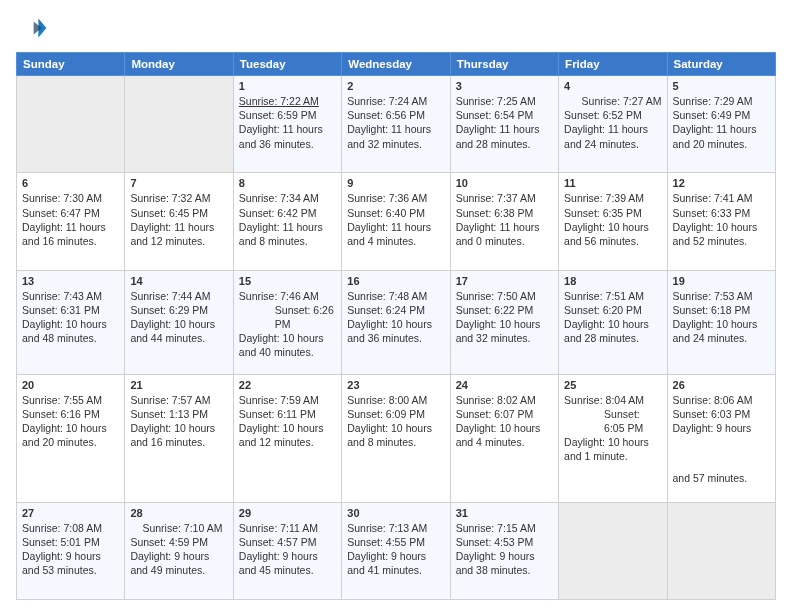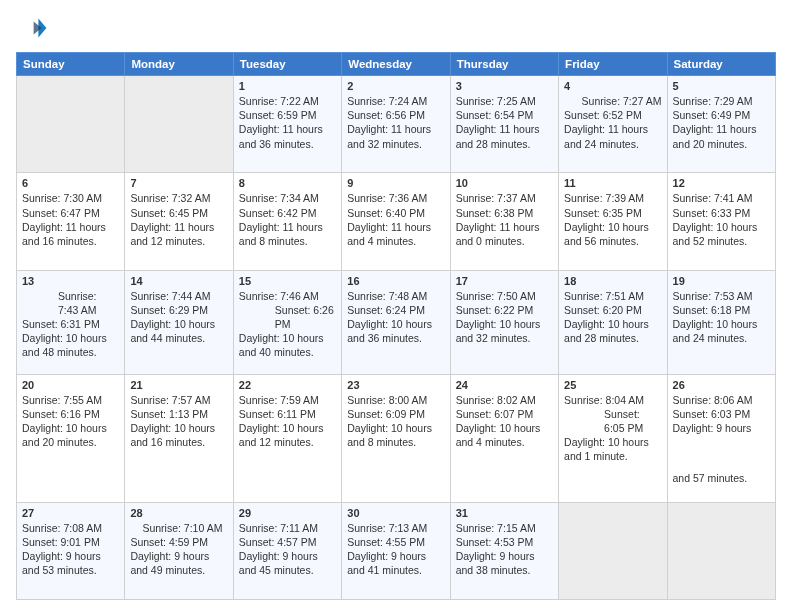--- a/index.html
+++ b/index.html
@@ -120,21 +120,21 @@
           <th>Friday</th>
           <th>Saturday</th>
         </tr>
     </thead>
     <tbody id="calendar-body">
     <tr>
           <td class="cell-empty"></td>
           <td class="cell-empty"></td>
           <td>
             <span class="day-num">1</span>
-            <div style="line-height: 1.35;">Sunrise: 7:22 AM</div>
+            <div style="line-height: 1.35; text-decoration: underline;">Sunrise: 7:22 AM</div>
             <div style="line-height: 1.35;">Sunset: 6:59 PM</div>
             <div style="line-height: 1.35;">Daylight: 11 hours</div>
             <div style="line-height: 1.35;">and 36 minutes.</div>
           </td>
           <td>
             <span class="day-num">2</span>
             <div style="line-height: 1.35;">Sunrise: 7:24 AM</div>
             <div style="line-height: 1.35;">Sunset: 6:56 PM</div>
             <div style="line-height: 1.35;">Daylight: 11 hours</div>
             <div style="line-height: 1.35;">and 32 minutes.</div>
@@ -208,21 +208,21 @@
             <span class="day-num">12</span>
             <div style="line-height: 1.35;">Sunrise: 7:41 AM</div>
             <div style="line-height: 1.35;">Sunset: 6:33 PM</div>
             <div style="line-height: 1.35;">Daylight: 10 hours</div>
             <div style="line-height: 1.35;">and 52 minutes.</div>
           </td>
         </tr>
         <tr>
           <td>
             <span class="day-num">13</span>
-            <div style="line-height: 1.35; margin-left: 36px;">Sunrise: 7:43 AM</div>
+            <div style="line-height: 1.35;">Sunrise: 7:43 AM</div>
             <div style="line-height: 1.35;">Sunset: 6:31 PM</div>
             <div style="line-height: 1.35;">Daylight: 10 hours</div>
             <div style="line-height: 1.35;">and 48 minutes.</div>
           </td>
           <td>
             <span class="day-num">14</span>
             <div style="line-height: 1.35;">Sunrise: 7:44 AM</div>
             <div style="line-height: 1.35;">Sunset: 6:29 PM</div>
             <div style="line-height: 1.35;">Daylight: 10 hours</div>
             <div style="line-height: 1.35;">and 44 minutes.</div>
@@ -311,21 +311,21 @@
             <div style="line-height: 1.35;">Sunrise: 8:06 AM</div>
             <div style="line-height: 1.35;">Sunset: 6:03 PM</div>
             <div style="line-height: 1.35;">Daylight: 9 hours</div>
             <div style="line-height: 1.35; margin-top: 36px;">and 57 minutes.</div>
           </td>
         </tr>
         <tr class="last-row">
           <td>
             <span class="day-num">27</span>
             <div style="line-height: 1.35;">Sunrise: 7:08 AM</div>
-            <div style="line-height: 1.35;">Sunset: 9:01 PM</div>
+            <div style="line-height: 1.35;">Sunset: 5:01 PM</div>
             <div style="line-height: 1.35;">Daylight: 9 hours</div>
             <div style="line-height: 1.35;">and 53 minutes.</div>
           </td>
           <td>
             <span class="day-num">28</span>
             <div style="line-height: 1.35; margin-left: 12px;">Sunrise: 7:10 AM</div>
             <div style="line-height: 1.35;">Sunset: 4:59 PM</div>
             <div style="line-height: 1.35;">Daylight: 9 hours</div>
             <div style="line-height: 1.35;">and 49 minutes.</div>
           </td>

